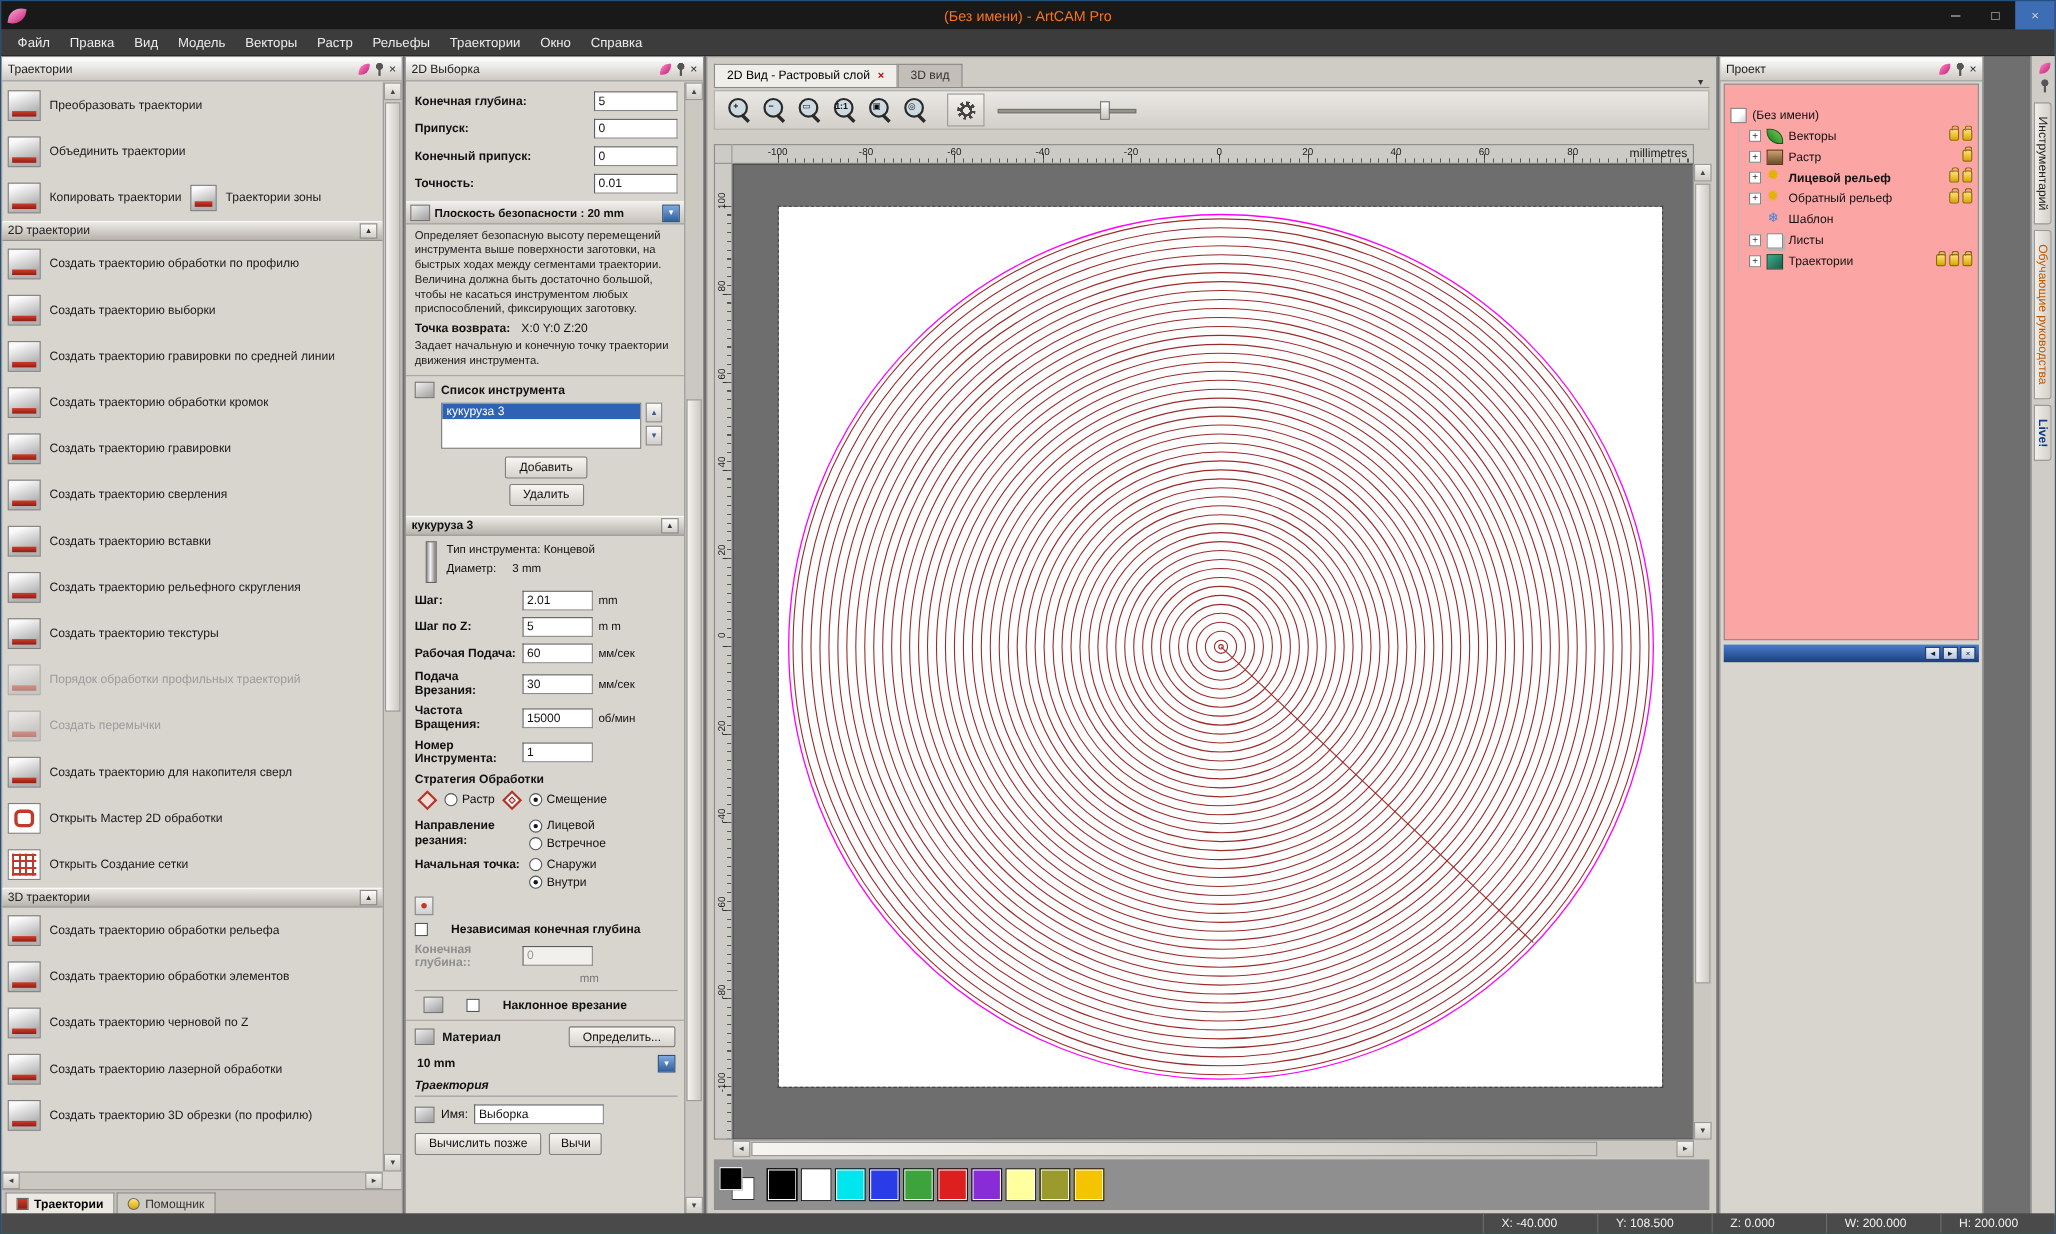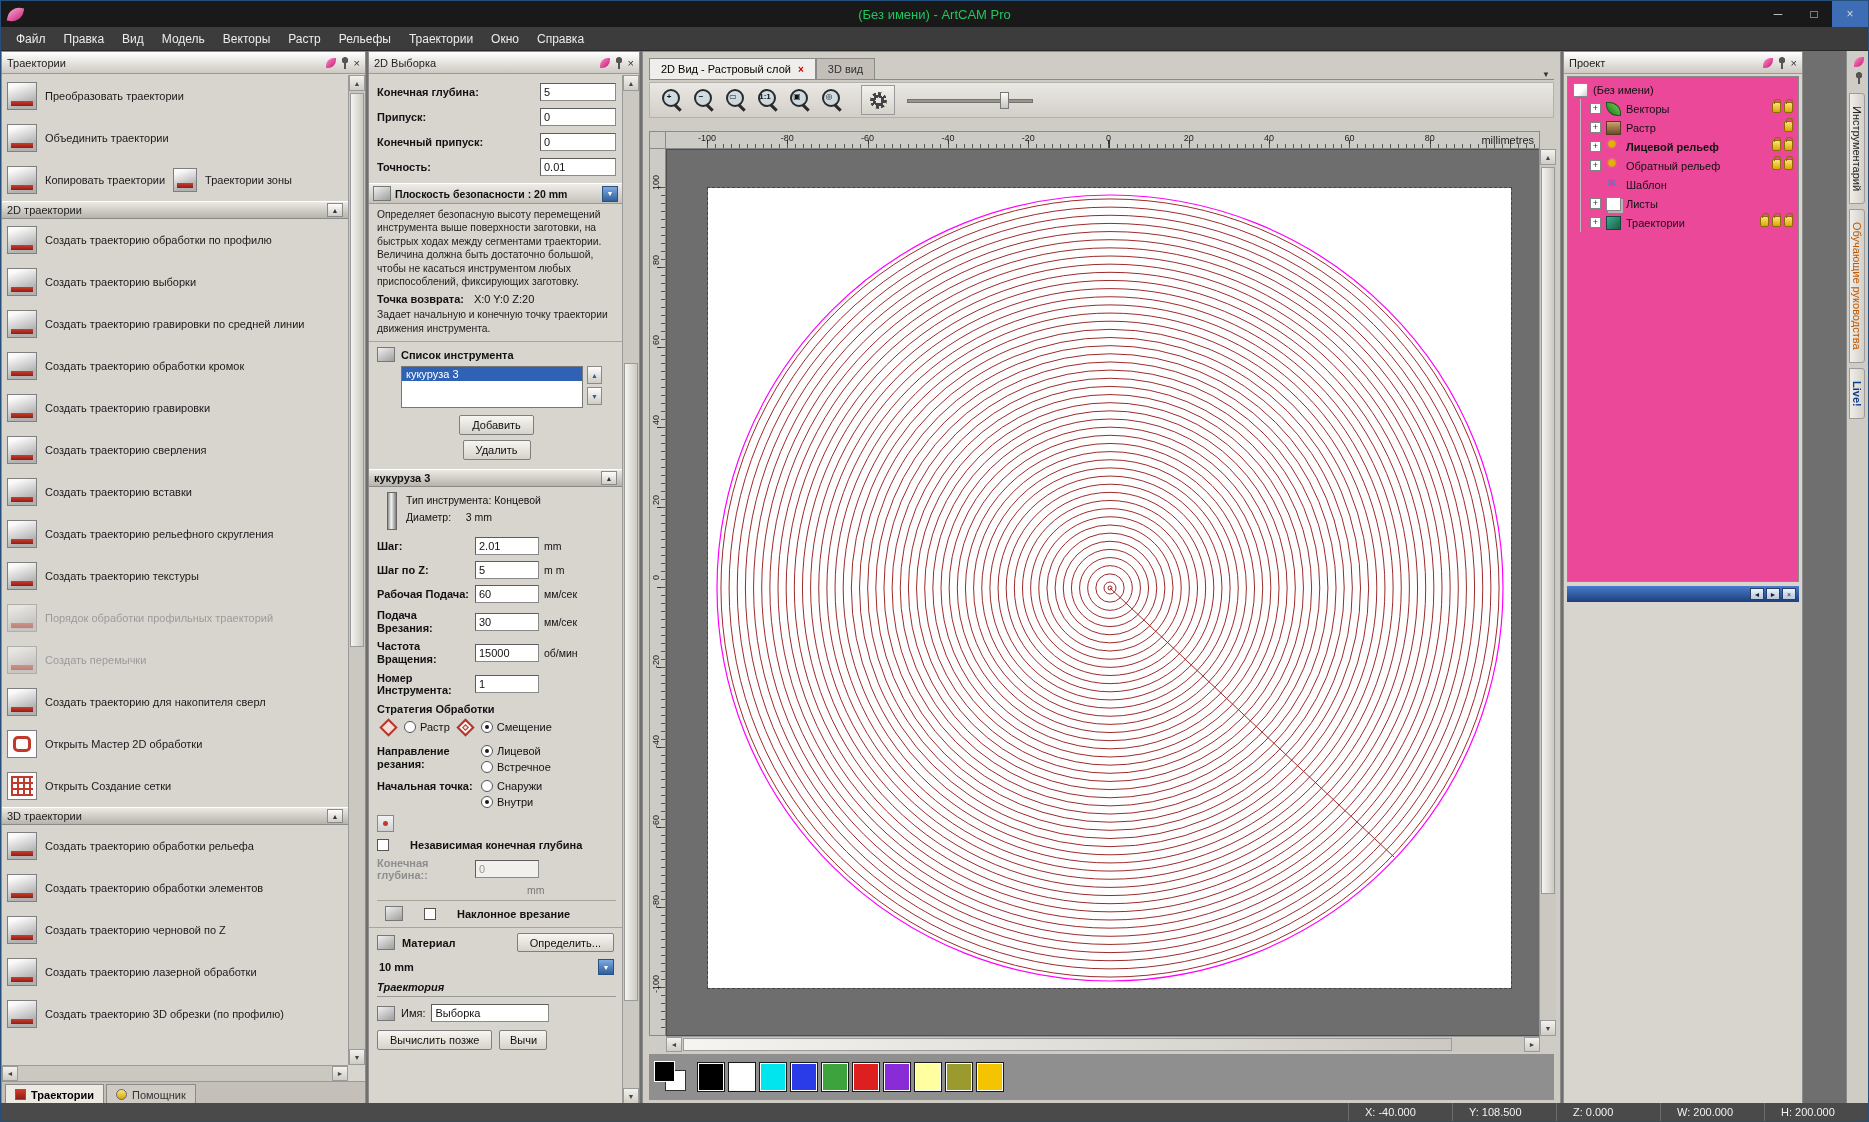--- a/index.html
+++ b/index.html
@@ -3,21 +3,21 @@
 <meta charset="utf-8">
 <style>
   *{margin:0;padding:0;box-sizing:border-box;font-family:"Liberation Sans","DejaVu Sans",sans-serif;}
   body{background:#555;width:1869px;}
   .app{position:relative;width:1869px;height:1122px;background:#6f6f6f;overflow:hidden;border:1px solid #26507c;}
   .b{font-weight:bold;}
 
   
   .titlebar{position:absolute;left:0;top:0;right:0;height:26px;background:#191919;display:flex;align-items:center;}
   .app-logo{width:15px;height:15px;margin-left:7px;background:linear-gradient(135deg,#ffb3dd,#c2186e);border-radius:80% 0 80% 0;transform:rotate(10deg);}
-  .title-text{position:absolute;left:50%;transform:translateX(-50%);color:#22c55e;font-size:13px;white-space:nowrap;}
+  .title-text{position:absolute;left:50%;transform:translateX(-50%);color:#f97316;font-size:13px;white-space:nowrap;}
   .win-controls{margin-left:auto;display:flex;height:100%;}
   .win-btn{width:36px;display:flex;align-items:center;justify-content:center;color:#d6d6d6;font-size:12px;}
   .win-btn.close{background:#3d6db5;}
 
   
   .menubar{position:absolute;left:0;top:26px;right:0;height:24px;background:#3c3c3c;display:flex;align-items:center;padding-left:6px;border-bottom:1px solid #2a2a2a;}
   .menu-item{color:#ececec;font-size:12px;padding:3px 9px;white-space:nowrap;}
 
   
   .statusbar{position:absolute;left:0;bottom:0;right:0;height:18px;background:#4a4a4a;display:flex;justify-content:flex-end;align-items:stretch;}
@@ -171,21 +171,21 @@
   .view-hsb{left:23px;width:874px;top:984px;}
   .view-hsb .sb-thumb{left:17px;width:88%;}
   .palette-strip{position:absolute;left:6px;right:6px;top:1002px;bottom:4px;background:#8f8f8f;display:flex;align-items:center;gap:3px;padding-left:3px;}
   .dual{position:relative;width:42px;height:36px;flex:0 0 42px;}
   .dual .front{position:absolute;left:2px;top:2px;width:21px;height:21px;background:#000;border:1px solid #fff;z-index:2;}
   .dual .back{position:absolute;left:13px;top:11px;width:21px;height:21px;background:#fff;border:1px solid #333;}
   .swatch{width:28px;height:30px;border:1px solid #1a1a1a;box-shadow:inset 0 0 0 1px #fff;flex:0 0 28px;}
 
   
   .prj-panel{left:1562px;width:240px;}
-  .tree{position:absolute;top:24px;left:3px;right:3px;height:506px;background:#ec4899;border:1px solid #8a8a8a;overflow:hidden;font-size:11px;padding-top:3px;}
+  .tree{position:absolute;top:24px;left:3px;right:3px;height:506px;background:#fca5a5;border:1px solid #8a8a8a;overflow:hidden;font-size:11px;padding-top:18px;}
   .tree-row{display:flex;align-items:center;height:19px;position:relative;padding-left:5px;gap:5px;}
   .tree-row.child{padding-left:22px;background:linear-gradient(90deg,rgba(0,0,0,0) 12px,#bbb 12px,#bbb 12.8px,rgba(0,0,0,0) 12.8px);}
   .tree-expand{width:11px;height:11px;border:1px solid #848484;background:#fff;font-size:9px;line-height:9px;text-align:center;color:#333;flex:0 0 11px;}
   .tree-expand-spacer{width:11px;flex:0 0 11px;}
   .tree-icon{width:15px;height:14px;flex:0 0 15px;position:relative;}
   .ico-root{background:linear-gradient(135deg,#fff 55%,#cfcfcf);border:1px solid #888;}
   .ico-vectors{background:linear-gradient(45deg,#0f7a1f,#7fce57);border-radius:0 80% 0 80%;border:1px solid #145a14;}
   .ico-raster{background:linear-gradient(#caa36e,#6e4a28);border:1px solid #5a3a1e;}
   .ico-star::before{content:"✹";color:#e0b400;font-size:14px;position:absolute;top:-4px;left:0;}
   .ico-template::before{content:"❄";color:#3f7fd6;font-size:12px;position:absolute;top:-2px;left:1px;}

